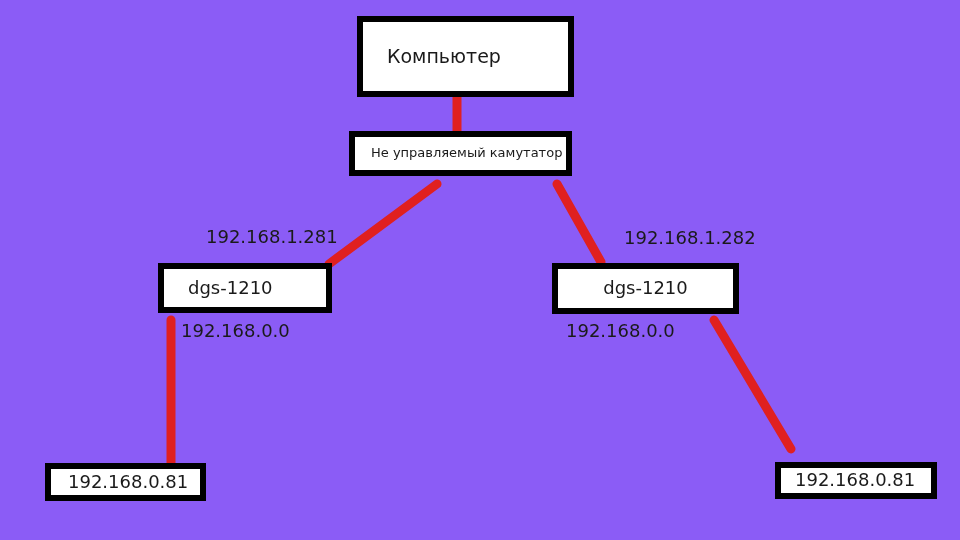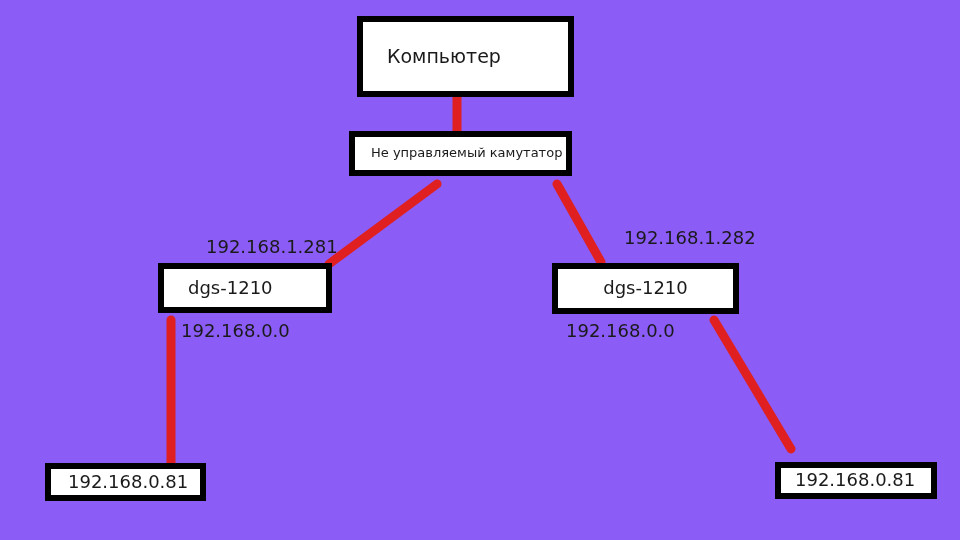--- a/index.html
+++ b/index.html
@@ -93,21 +93,21 @@
   }
   #node-host-right .node-line { font-size: 18px; }
   
   .edge-label {
     position: absolute;
     z-index: 2;
     color: #1a1a1a;
     font-size: 18px;
     white-space: nowrap;
   }
-  #label-uplink-left  { left: 206px; top: 236px; }
+  #label-uplink-left  { left: 206px; top: 226px; }
   #label-uplink-right { left: 624px; top: 227px; }
   #label-subnet-left  { left: 181px; top: 320px; }
   #label-subnet-right { left: 566px; top: 320px; }
 </style>
 </head>
 <body>
 
 <div id="canvas">
 
   <svg id="links" viewBox="0 0 960 540" xmlns="http://www.w3.org/2000/svg">

